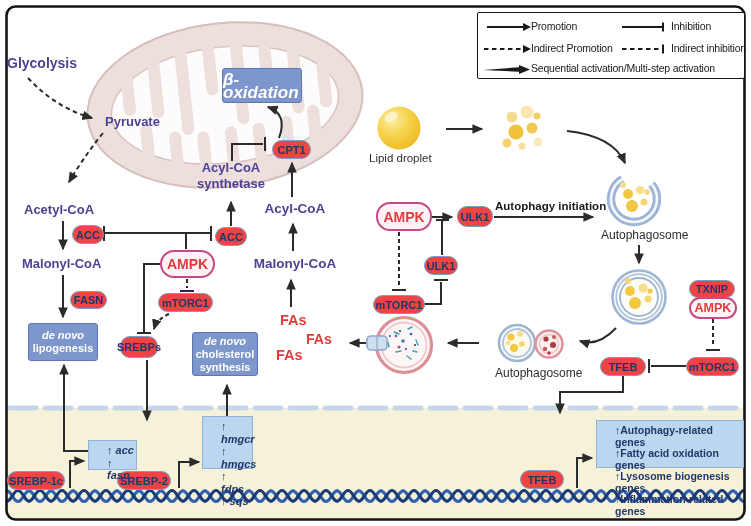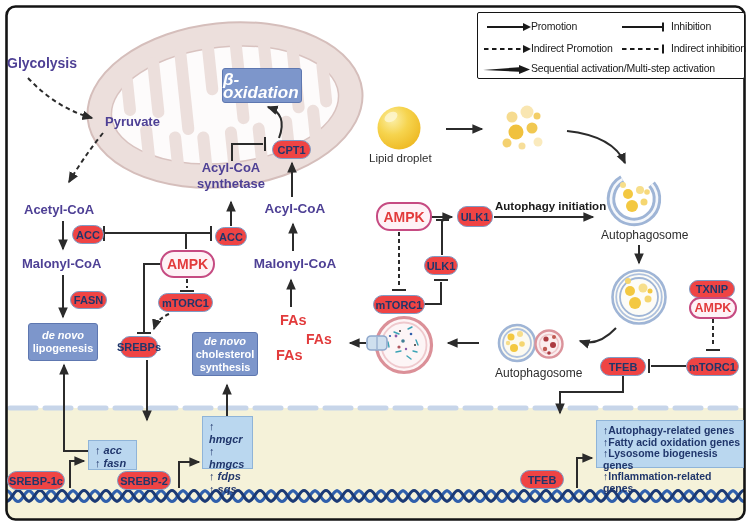--- a/index.html
+++ b/index.html
@@ -13,21 +13,21 @@
   .pill{position:absolute;box-sizing:border-box;background:#ef4444;border:1.6px solid #7E9CC6;
         border-radius:10px;color:#20366B;font-weight:bold;font-size:11px;
         display:flex;align-items:center;justify-content:center;white-space:nowrap;}
   .ampk{background:#FEF2F6;border:2px solid #C64B82;color:#E23B3C;font-size:14px;border-radius:14px;}
   .ampk.sm{font-size:12.5px;}
   .bluebox{position:absolute;box-sizing:border-box;background:#7D96CB;border:1.6px solid #5E77B0;
         border-radius:3px;color:#fff;font-weight:bold;font-size:11px;line-height:13px;
         display:flex;flex-direction:column;align-items:center;justify-content:center;}
   .bluebox .it{font-style:italic;}
   .genebox{position:absolute;box-sizing:border-box;background:#BAD7EF;border:1px solid #8FB4D8;
-        color:#20366B;font-weight:bold;font-size:11px;line-height:12.5px;padding:3px 2px 2px 6px;}
+        color:#20366B;font-weight:bold;font-size:11px;line-height:12.5px;padding:3px 2px 2px 18px;}
   .genebox.it div{font-style:italic;}
   .genebox.sm{font-size:10.5px;line-height:11.5px;padding-top:4px;}
   .legend{position:absolute;left:477px;top:12px;width:266px;height:65px;background:#fff;
         border:1.7px solid #141414;border-radius:2px;}
   .legend .lrow{position:absolute;font-size:10.5px;color:#1a1a1a;font-weight:500;
         letter-spacing:-0.2px;white-space:nowrap;line-height:12px;}
   .lsym{position:absolute;}
 </style>
 </head>
 <body>

